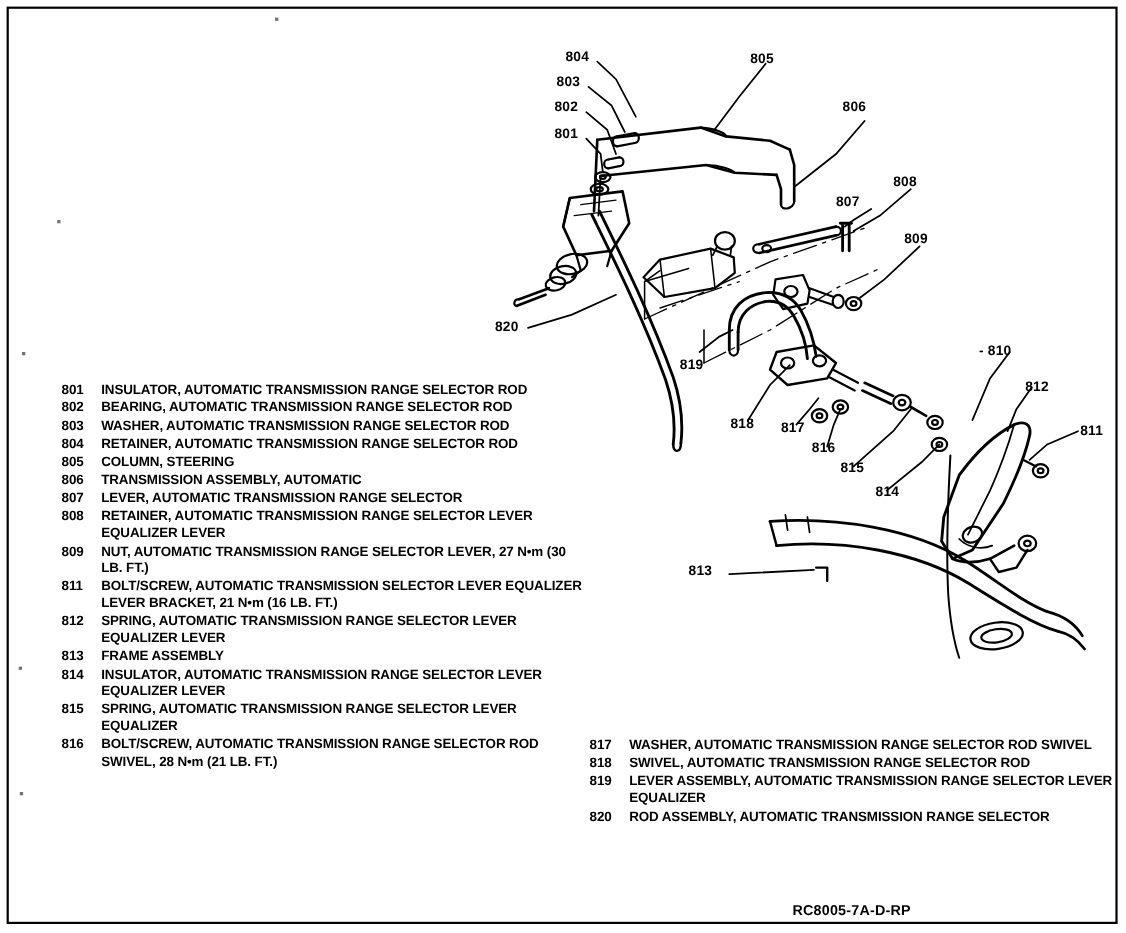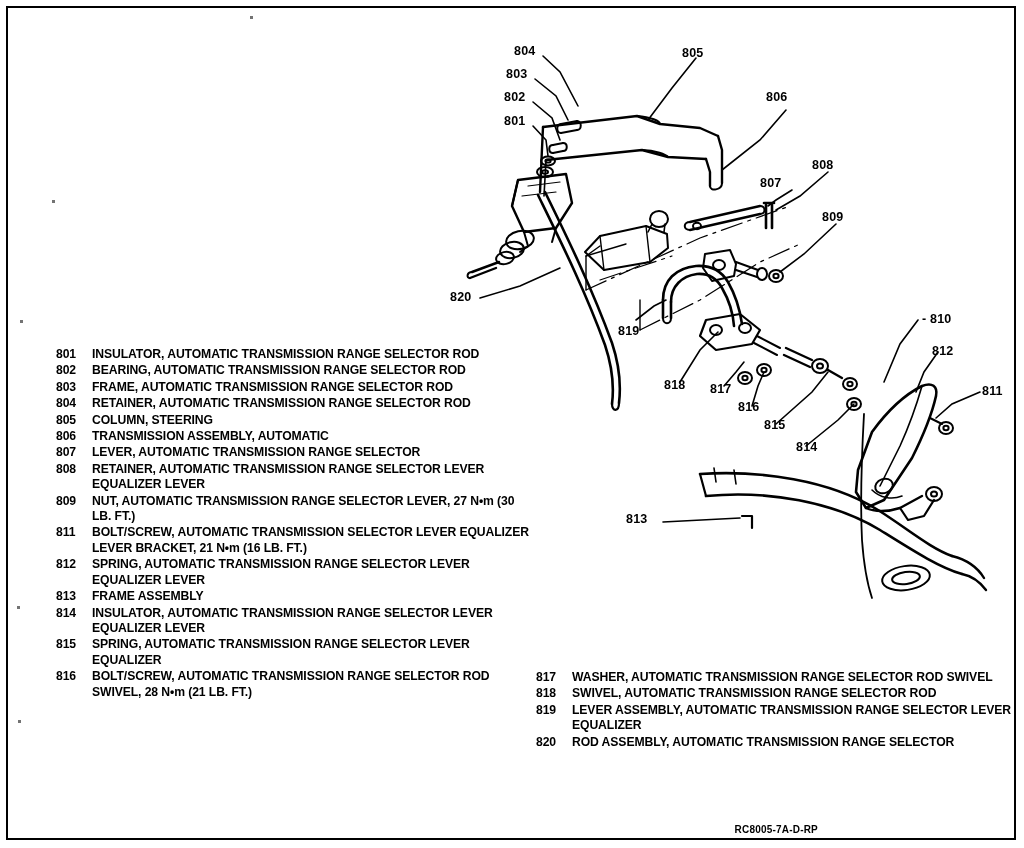--- a/index.html
+++ b/index.html
@@ -69,24 +69,24 @@
   }
   .legend-num {
     width: 36px;
     flex: 0 0 36px;
   }
   .legend-text {
     flex: 1 1 auto;
   }
   #footer-code {
     position: absolute;
-    right: 32px;
+    right: 22px;
     bottom: 13px;
     font-family: "Liberation Sans", sans-serif;
-    font-size: 10px;
+    font-size: 13px;
     font-weight: bold;
     letter-spacing: 0.2px;
   }
   .speck {
     position: absolute;
     background: #000;
     opacity: 0.55;
   }
 </style>
 </head>
@@ -258,21 +258,21 @@
 
   <div class="callout" style="left:514px; top:44px;">804</div>
   <div class="callout" style="left:506px; top:67px;">803</div>
   <div class="callout" style="left:504px; top:90px;">802</div>
   <div class="callout" style="left:504px; top:114px;">801</div>
   <div class="callout" style="left:682px; top:46px;">805</div>
   <div class="callout" style="left:766px; top:90px;">806</div>
   <div class="callout" style="left:760px; top:176px;">807</div>
   <div class="callout" style="left:812px; top:158px;">808</div>
   <div class="callout" style="left:822px; top:210px;">809</div>
-  <div class="callout" style="left:890px; top:312px;margin-left:32px;">- 810</div>
+  <div class="callout" style="left:890px; top:312px;">- 810</div>
   <div class="callout" style="left:982px; top:384px;">811</div>
   <div class="callout" style="left:932px; top:344px;">812</div>
   <div class="callout" style="left:626px; top:512px;">813</div>
   <div class="callout" style="left:796px; top:440px;">814</div>
   <div class="callout" style="left:764px; top:418px;">815</div>
   <div class="callout" style="left:738px; top:400px;">816</div>
   <div class="callout" style="left:710px; top:382px;">817</div>
   <div class="callout" style="left:664px; top:378px;">818</div>
   <div class="callout" style="left:618px; top:324px;">819</div>
   <div class="callout" style="left:450px; top:290px;">820</div>
@@ -281,21 +281,21 @@
     <div class="legend-item">
       <span class="legend-num">801</span>
       <span class="legend-text">INSULATOR, AUTOMATIC TRANSMISSION RANGE SELECTOR ROD</span>
     </div>
     <div class="legend-item">
       <span class="legend-num">802</span>
       <span class="legend-text">BEARING, AUTOMATIC TRANSMISSION RANGE SELECTOR ROD</span>
     </div>
     <div class="legend-item">
       <span class="legend-num">803</span>
-      <span class="legend-text">FRAME, AUTOMATIC TRANSMISSION RANGE SELECTOR ROD</span>
+      <span class="legend-text">WASHER, AUTOMATIC TRANSMISSION RANGE SELECTOR ROD</span>
     </div>
     <div class="legend-item">
       <span class="legend-num">804</span>
       <span class="legend-text">RETAINER, AUTOMATIC TRANSMISSION RANGE SELECTOR ROD</span>
     </div>
     <div class="legend-item">
       <span class="legend-num">805</span>
       <span class="legend-text">COLUMN, STEERING</span>
     </div>
     <div class="legend-item">

